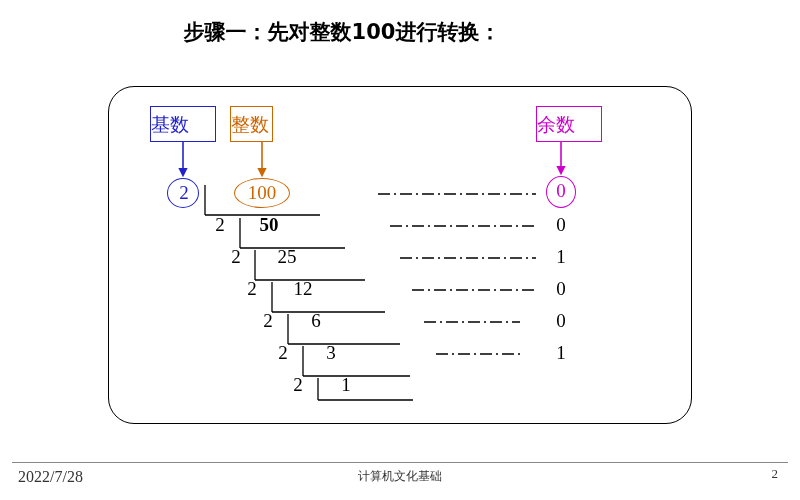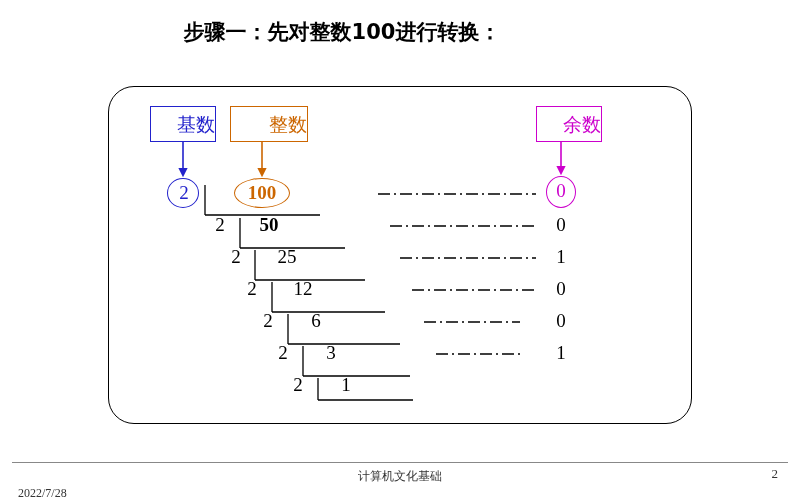--- a/index.html
+++ b/index.html
@@ -39,38 +39,38 @@
     border: 1.5px solid #000000;
     border-radius: 26px;
     box-sizing: border-box;
     background: #ffffff;
   }
 
   
   .legend-box {
     position: absolute;
     box-sizing: border-box;
-    text-align: right;
+    text-align: left;
     font-size: 19px;
     font-family: "DejaVu Sans", sans-serif;
     line-height: 34px;
     height: 36px;
     background: #ffffff;
   }
   .legend-base {
     left: 150px;
     top: 106px;
     width: 66px;
     border: 1.5px solid #2222cc;
     color: #2222cc;
   }
   .legend-int {
     left: 230px;
     top: 106px;
-    width: 78px;
+    width: 43px;
     border: 1.5px solid #cc6600;
     color: #cc6600;
   }
   .legend-rem {
     left: 528px;
     top: 106px;
     width: 66px;
     border: 1.5px solid #cc00cc;
     color: #cc00cc;
     margin-left: 8px;
@@ -109,21 +109,21 @@
   
   .num {
     position: absolute;
     font-size: 19px;
     color: #000000;
     font-family: "Liberation Serif", serif;
     text-align: center;
     white-space: nowrap;
   }
   .num-blue { color: #2222cc; }
-  .num-orange { color: #cc6600; font-weight: bold; }
+  .num-orange { color: #cc6600; }
   .num-magenta { color: #cc00cc; }
 
   
   svg.overlay {
     position: absolute;
     left: 0;
     top: 0;
     width: 800px;
     height: 500px;
     pointer-events: none;
@@ -135,24 +135,23 @@
     left: 12px;
     top: 462px;
     width: 776px;
     height: 0;
     border-top: 1px solid #888888;
   }
   .footer-left {
     position: absolute;
     left: 18px;
     top: 468px;
-    font-size: 12px;
+    font-size: 16px;
     color: #333333;
     font-family: "Liberation Serif", serif;
-    margin-top: 18px;
   }
   .footer-center {
     position: absolute;
     left: 0;
     top: 468px;
     width: 800px;
     text-align: center;
     font-size: 12px;
     color: #333333;
     font-family: "DejaVu Sans", sans-serif;

